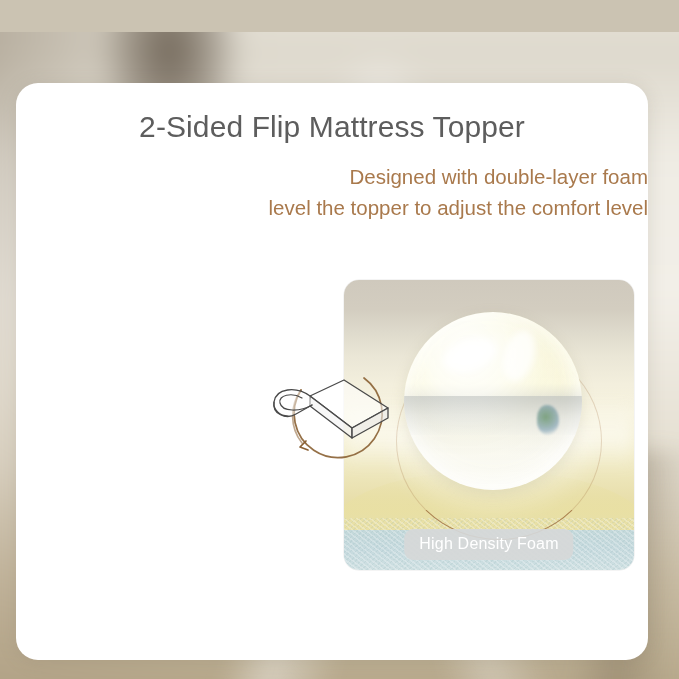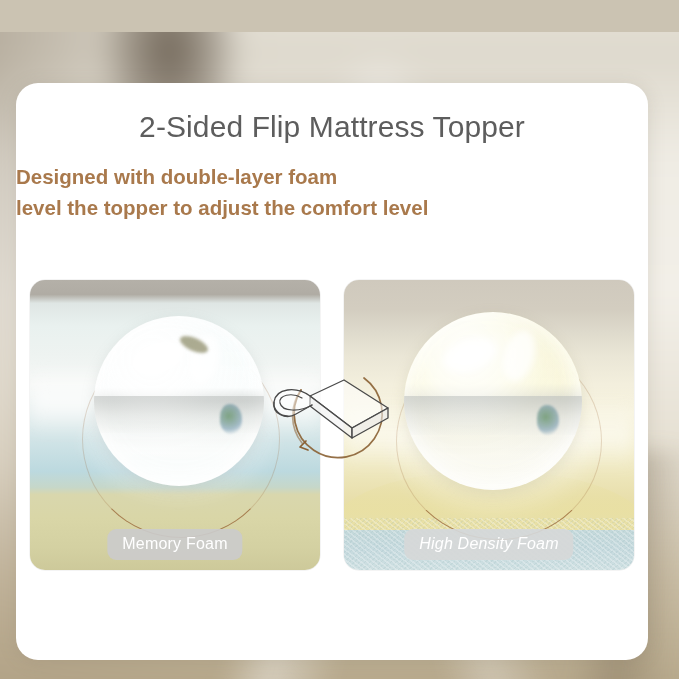--- a/index.html
+++ b/index.html
@@ -71,25 +71,25 @@
   .title {
     text-align: center;
     margin: 0;
     padding-top: 27px;
     font-size: 30px;
     font-weight: 400;
     letter-spacing: .1px;
     color: #5d5d5d;
   }
   .subtitle {
-    text-align: left;
+    text-align: right;
     margin: 0;
     padding-top: 17px;
     font-size: 20.5px;
-    font-weight: 700;
+    font-weight: 400;
     line-height: 1.52;
     color: #a9794c;
   }
   .subtitle span { display: block; }
 
   
   .panels {
     position: absolute;
     left: 0;
     top: 197px;
@@ -99,21 +99,21 @@
   .panel {
     position: absolute;
     top: 0;
     width: 290px;
     height: 290px;
     border-radius: 15px;
     overflow: hidden;
     box-shadow: 0 0 0 .5px rgba(170,170,170,.25);
   }
   .panel.left  { left: 14px; }
-  .panel.right { left: 328px; font-style: italic; }
+  .panel.right { left: 328px; }
 
   
   .photo-left {
     position: absolute;
     inset: 0;
     background: linear-gradient(to bottom,
       #b4b0a8 0%,
       #b0aca4 5%,
       #dfe6e4 8%,
       #e9f1ef 16%,
@@ -318,34 +318,20 @@
 
     <h1 class="title">2-Sided Flip Mattress Topper</h1>
 
     <div class="subtitle">
       <span>Designed with double-layer foam</span>
       <span>level the topper to adjust the comfort level</span>
     </div>
 
     <div class="panels">
 
-      <div class="panel left">
-        <div class="photo-left"></div>
-        <div class="sheen sheen-left"></div>
-        <div class="dimple dimple-left"></div>
-        <div class="arc arc-left"></div>
-        <div class="sphere sphere-left">
-          <div class="sphere-hl hl-a"></div>
-          <div class="sphere-hl hl-b"></div>
-          <div class="dark-smudge"></div>
-          <div class="sphere-band"></div>
-          <div class="sphere-foliage"></div>
-        </div>
-        <div class="pill pill-left">Memory Foam</div>
-      </div>
 
       <div class="panel right">
         <div class="photo-right"></div>
         <div class="wave wave-right"></div>
         <div class="grain-blue"></div>
         <div class="sheen sheen-right"></div>
         <div class="dimple dimple-right"></div>
         <div class="arc arc-right"></div>
         <div class="sphere sphere-right">
           <div class="sphere-hl hl-a"></div>

